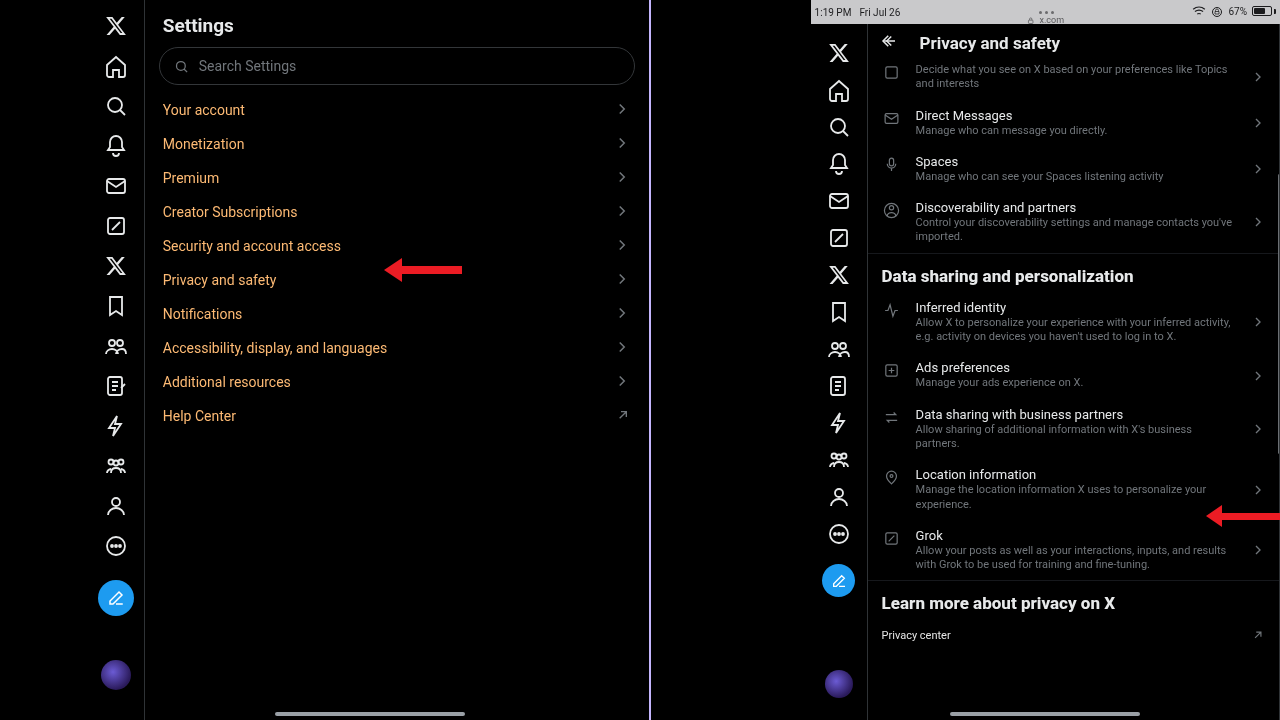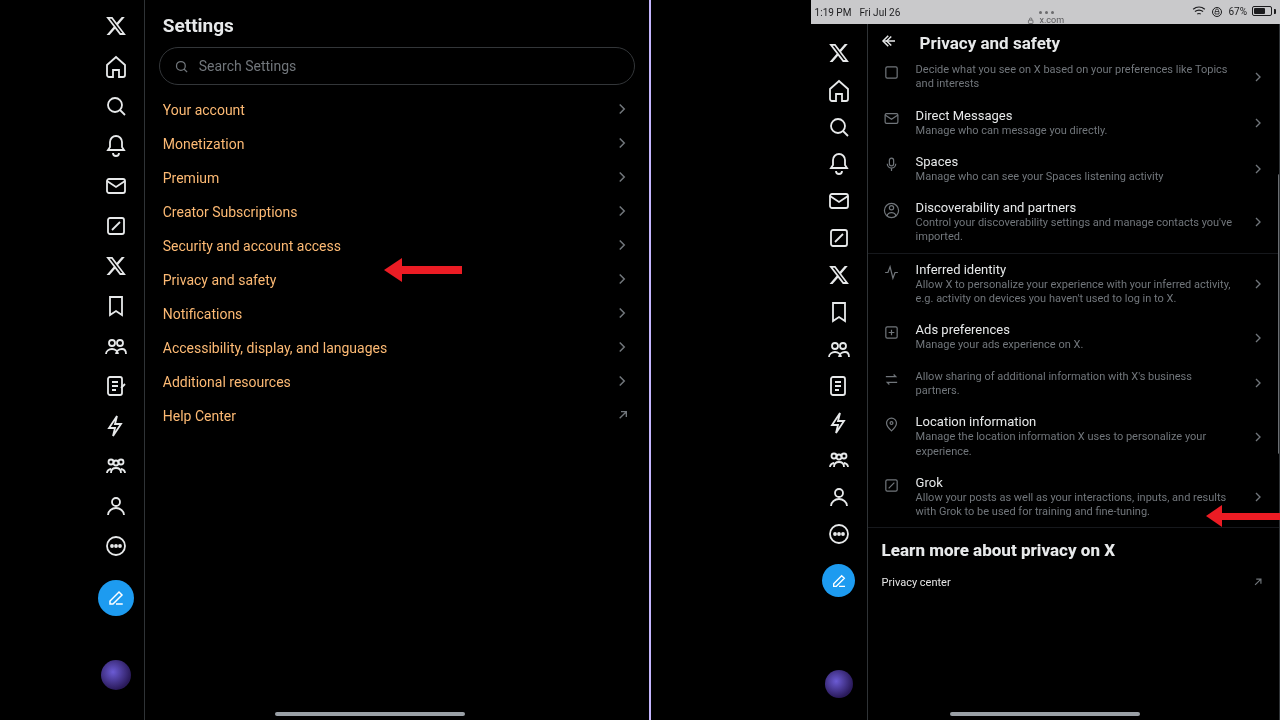--- a/index.html
+++ b/index.html
@@ -466,20 +466,21 @@
             <div class="row-sub">Control your discoverability settings and manage contacts you've imported.</div>
           </div>
         <div class="row-chev">
             <svg viewBox="0 0 24 24">
               <path d="M9 6l6 6-6 6"></path>
             </svg>
           </div>
       </div>
 
       <div class="divider"></div>
+      <div class="section-h">Data sharing and personalization</div>
 
       <div class="row">
         <div class="row-icon">
             <svg viewBox="0 0 24 24">
               <path d="M3 12h4l3-8 4 16 3-8h4"></path>
             </svg>
           </div>
         <div class="row-body">
             <div class="row-title">Inferred identity</div>
             <div class="row-sub">Allow X to personalize your experience with your inferred activity, e.g. activity on devices you haven't used to log in to X.</div>
@@ -509,20 +510,21 @@
           </div>
       </div>
 
       <div class="row">
         <div class="row-icon">
             <svg viewBox="0 0 24 24">
               <path d="M4 8h14l-3-3M20 16H6l3 3"></path>
             </svg>
           </div>
         <div class="row-body">
+            <div class="row-title" data674="">Data sharing with business partners</div>
             <div class="row-sub">Allow sharing of additional information with X's business partners.</div>
           </div>
         <div class="row-chev">
             <svg viewBox="0 0 24 24">
               <path d="M9 6l6 6-6 6"></path>
             </svg>
           </div>
       </div>
 
       <div class="row">

